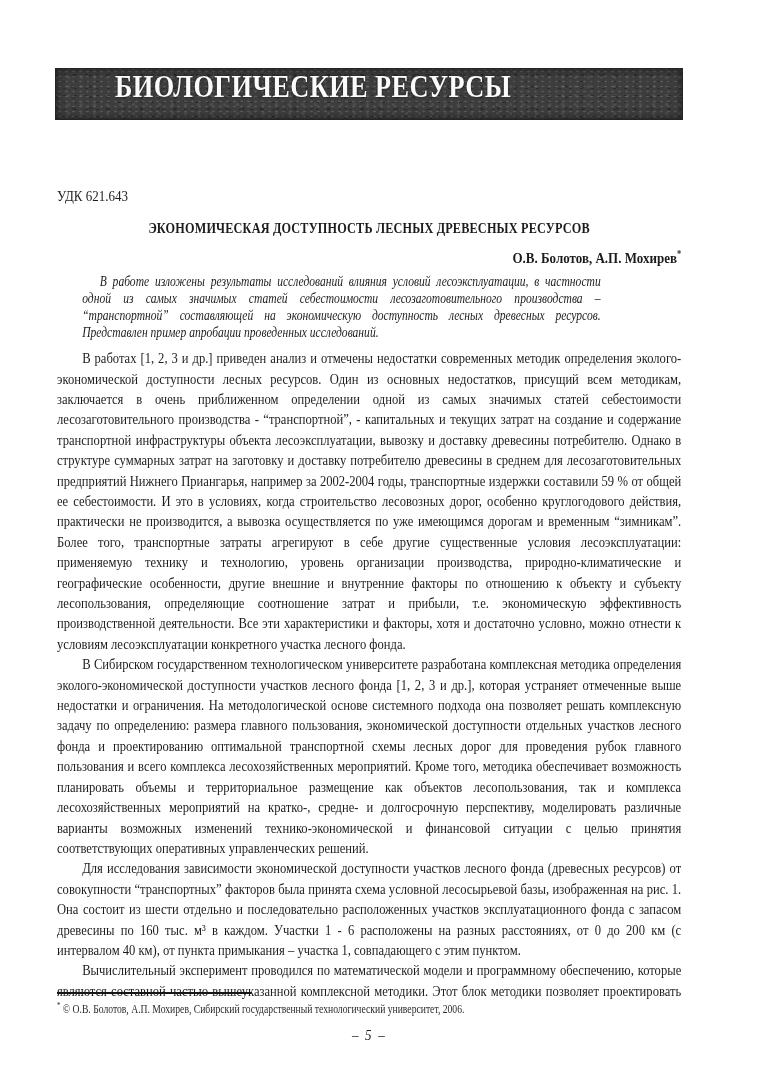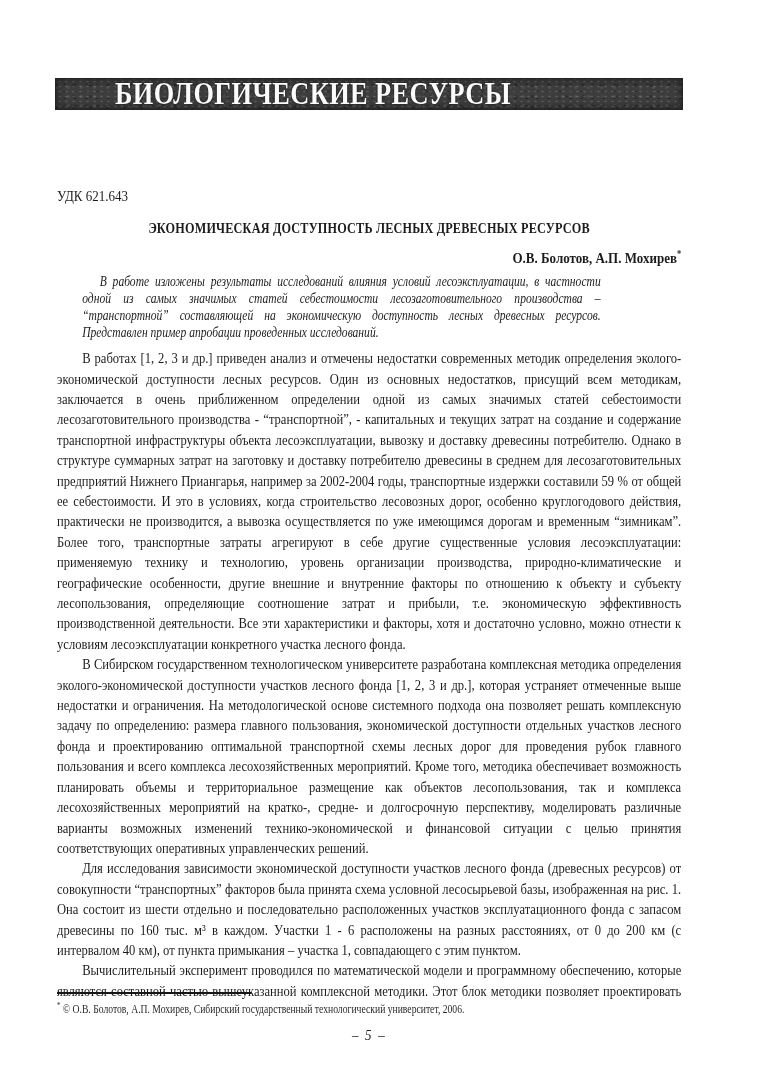--- a/index.html
+++ b/index.html
@@ -14,36 +14,36 @@
     background: var(--page-bg, #ffffff);
     overflow: hidden;
     font-family: "Liberation Serif", "DejaVu Serif", serif;
     color: var(--text-color, #1c1c1c);
   }
 
   
   .banner {
     position: absolute;
     left: 55px;
-    top: 78px;
+    top: 68px;
     width: 628px;
-    height: 32px;
+    height: 52px;
     box-sizing: border-box;
     border: 1px solid #242424;
     background-color: var(--banner-bg, #3d3d3d);
     background-image:
       radial-gradient(rgba(255,255,255,0.14) 1px, transparent 1.6px),
       radial-gradient(rgba(0,0,0,0.30) 1px, transparent 1.6px),
       radial-gradient(rgba(255,255,255,0.08) 1.5px, transparent 2.2px),
       radial-gradient(rgba(0,0,0,0.22) 1.5px, transparent 2.4px);
     background-size: 7px 5px, 11px 7px, 13px 9px, 17px 11px;
     background-position: 0 0, 3px 2px, 6px 4px, 9px 1px;
     box-shadow: inset 0 0 10px rgba(0,0,0,0.55);
     display: flex;
-    align-items: center;
+    align-items: flex-start;
     justify-content: center;
     padding-right: 112px;
   }
   .banner-label {
     display: inline-block;
     transform: scaleX(0.85);
     transform-origin: center;
     color: var(--banner-text, #fbfbfb);
     font-size: 31px;
     font-weight: bold;

